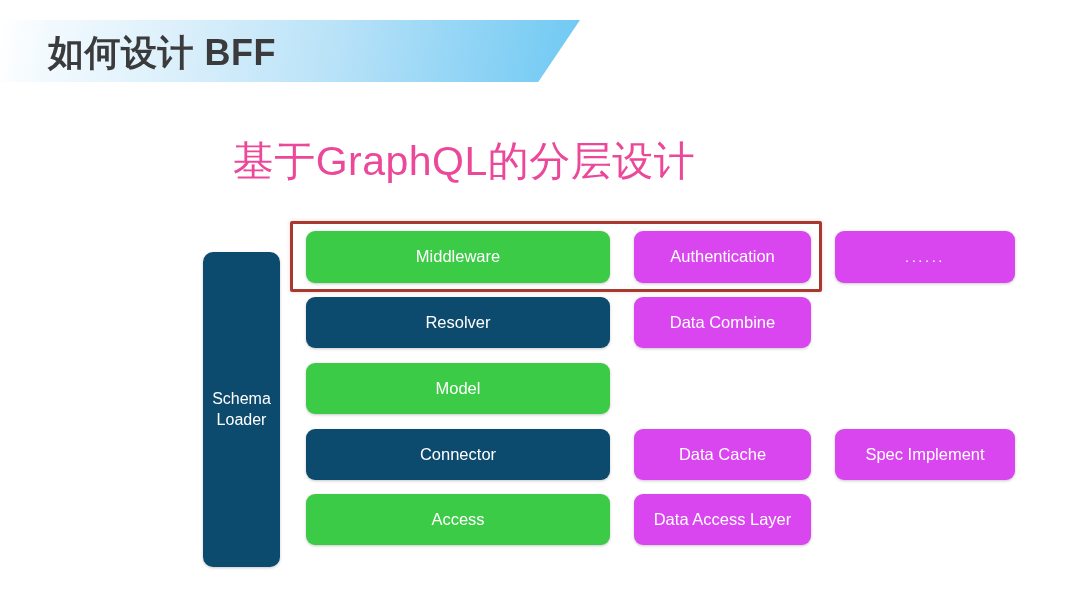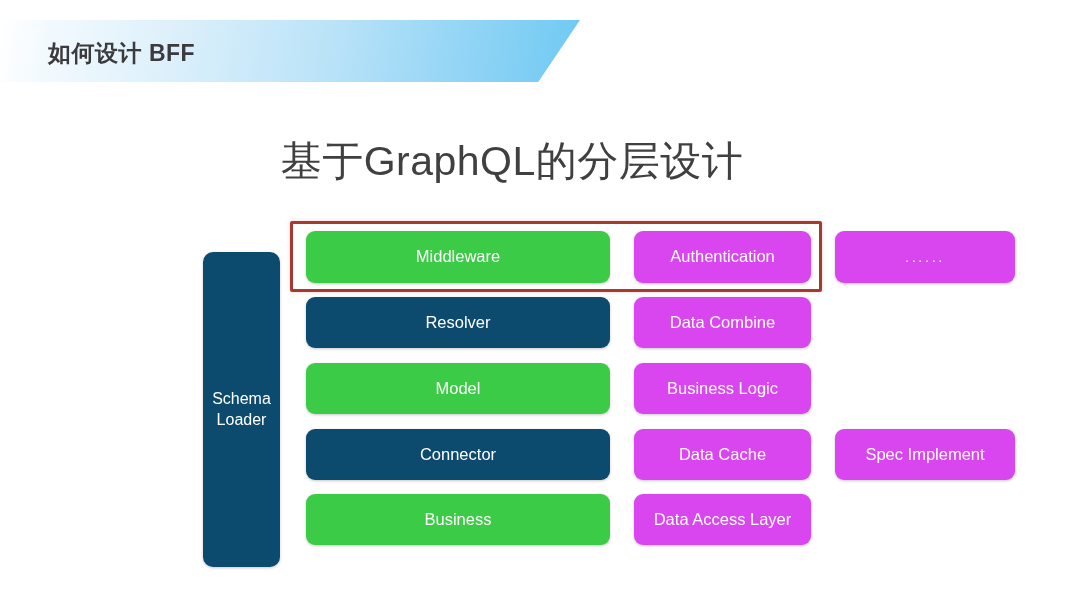--- a/index.html
+++ b/index.html
@@ -28,40 +28,39 @@
     clip-path: polygon(0 0, 100% 0, 92.8% 100%, 0 100%);
     z-index: 1;
   }
   #header-title {
     position: absolute;
     left: 48px;
     top: 24px;
     height: 58px;
     display: flex;
     align-items: center;
-    font-size: 23px;
+    font-size: 36px;
     font-weight: bold;
     color: #3b3b3d;
     letter-spacing: 0.5px;
     white-space: nowrap;
     z-index: 2;
   }
 
   
   #slide-title {
     position: absolute;
     left: 0;
     top: 134px;
     width: 932px;
     text-align: center;
     font-size: 41px;
-    color: #404040;
+    color: #ec4899;
     letter-spacing: 0.5px;
     white-space: nowrap;
-    padding-left: 48px;
   }
   #slide-title .title-inner {
     display: inline-block;
     transform: translateX(-2px);
   }
 
   
   #diagram {
     position: absolute;
     left: 0;
@@ -140,25 +139,24 @@
 
 <div id="diagram">
 
   <div class="node green-dark" id="node-schema-loader">Schema
 Loader</div>
 
   <div class="node green-light col-mid row-1">Middleware</div>
   <div class="node green-dark col-mid row-2">Resolver</div>
   <div class="node green-light col-mid row-3">Model</div>
   <div class="node green-dark col-mid row-4">Connector</div>
-  <div class="node green-light col-mid row-5">Business</div>
+  <div class="node green-light col-mid row-5">Access</div>
 
   <div class="node pink col-right row-1">Authentication</div>
   <div class="node pink col-right row-2">Data Combine</div>
-  <div class="node pink col-right row-3">Business Logic</div>
   <div class="node pink col-right row-4">Data Cache</div>
   <div class="node pink col-right row-5">Data Access Layer</div>
 
   <div class="node pink col-far row-1 dots-label">......</div>
   <div class="node pink col-far row-4">Spec Implement</div>
 
   <div id="highlight-box"></div>
 
 </div>
 

